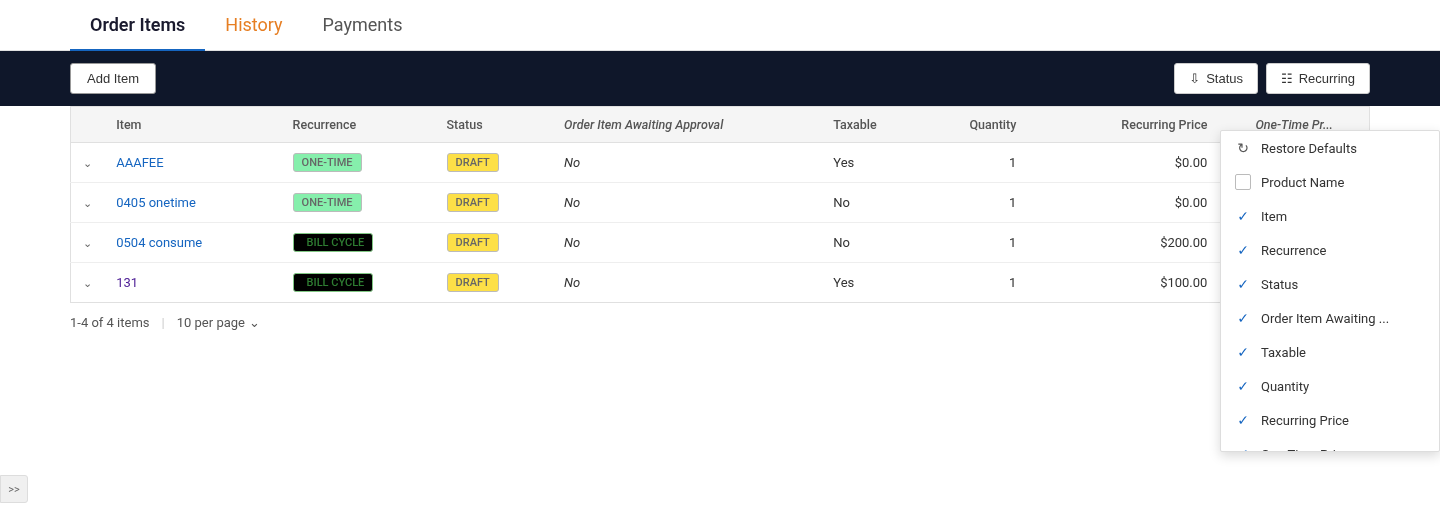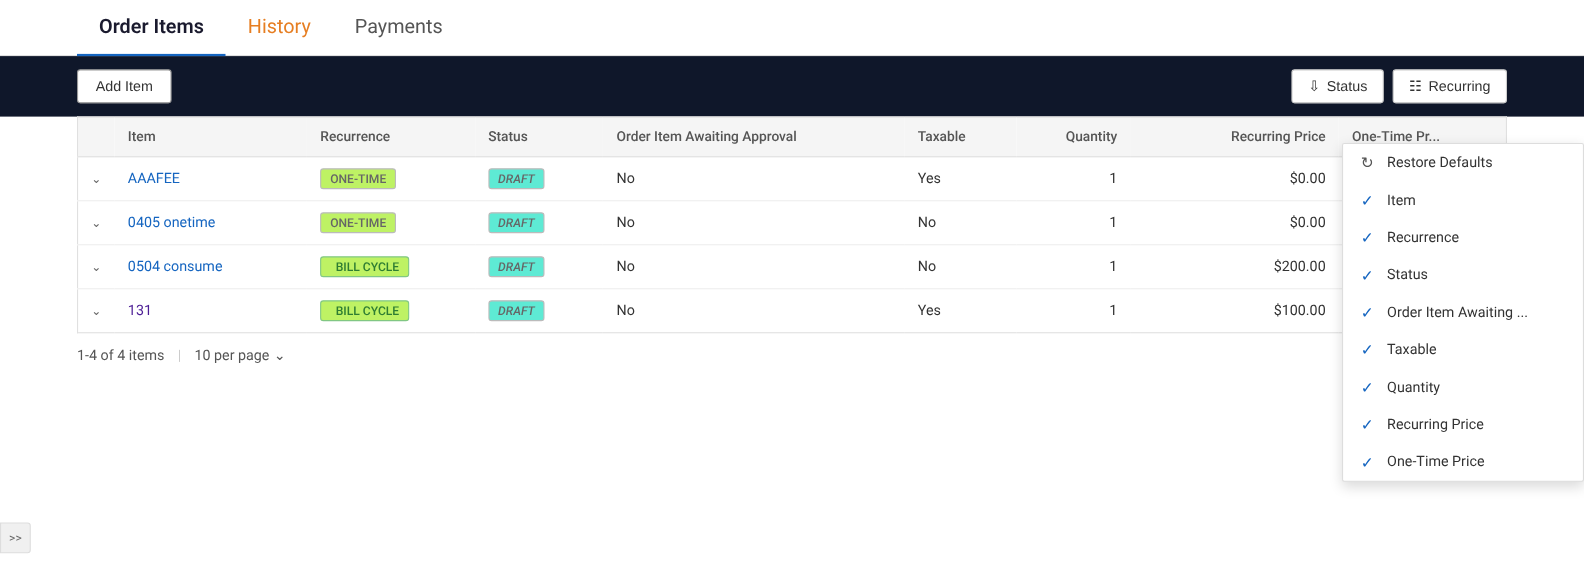--- a/index.html
+++ b/index.html
@@ -125,33 +125,32 @@
       display: inline-block;
       padding: 2px 8px;
       border-radius: 3px;
       font-size: 11px;
       font-weight: 500;
       border: 1px solid;
     }
     .badge-onetime {
       color: #666;
       border-color: #bbb;
-      background: #bef264;
+      background: #86efac;
     }
     .badge-billcycle {
       color: #2e7d32;
       border-color: #81c784;
-      background: #bef264;
+      background: #000000;
       padding-left: 13px;
     }
     .badge-draft {
       color: #666;
       border-color: #bbb;
-      background: #5eead4;
-      font-style: italic;
+      background: #fde047;
     }
 
     .price-right {
       text-align: right;
     }
 
     
     .pagination {
       padding: 12px 70px;
       display: flex;
@@ -231,25 +230,25 @@
       justify-content: center;
       color: #555;
       font-size: 14px;
       flex-shrink: 0;
     }
 
     .col-expand { width: 30px; }
     .col-item { min-width: 120px; }
     .col-recurrence { min-width: 100px; }
     .col-status { min-width: 80px; }
-    .col-awaiting { min-width: 180px; }
+    .col-awaiting { min-width: 180px; font-style: italic; }
     .col-taxable { min-width: 70px; }
     .col-quantity { min-width: 70px; text-align: right; }
     .col-recurring-price { min-width: 130px; text-align: right; }
-    .col-onetime { min-width: 100px; text-align: left; }
+    .col-onetime { min-width: 100px; text-align: center; font-style: italic; }
   </style>
 </head>
 <body>
 
 <div class="tabs">
   <div class="tab active">Order Items</div>
   <div class="tab history">History</div>
   <div class="tab">Payments</div>
 </div>
 
@@ -372,20 +371,26 @@
   </span>
 </div>
 
 <div class="configure-dropdown">
   <div class="configure-dropdown-inner" id="configure-dropdown-inner">
   <div class="dropdown-item">
       <span class="restore-icon">↻</span>
       <span>Restore Defaults</span>
     </div>
       <div class="dropdown-item">
+      <span class="check-icon" style="color:transparent">
+        <span style="display:inline-block;width:16px;height:16px;border:1.5px solid #bbb;border-radius:2px;"></span>
+      </span>
+      <span>Product Name</span>
+    </div>
+      <div class="dropdown-item">
       <span class="check-icon" style="color:#1565c0">
         ✓
       </span>
       <span>Item</span>
     </div>
       <div class="dropdown-item">
       <span class="check-icon" style="color:#1565c0">
         ✓
       </span>
       <span>Recurrence</span>

